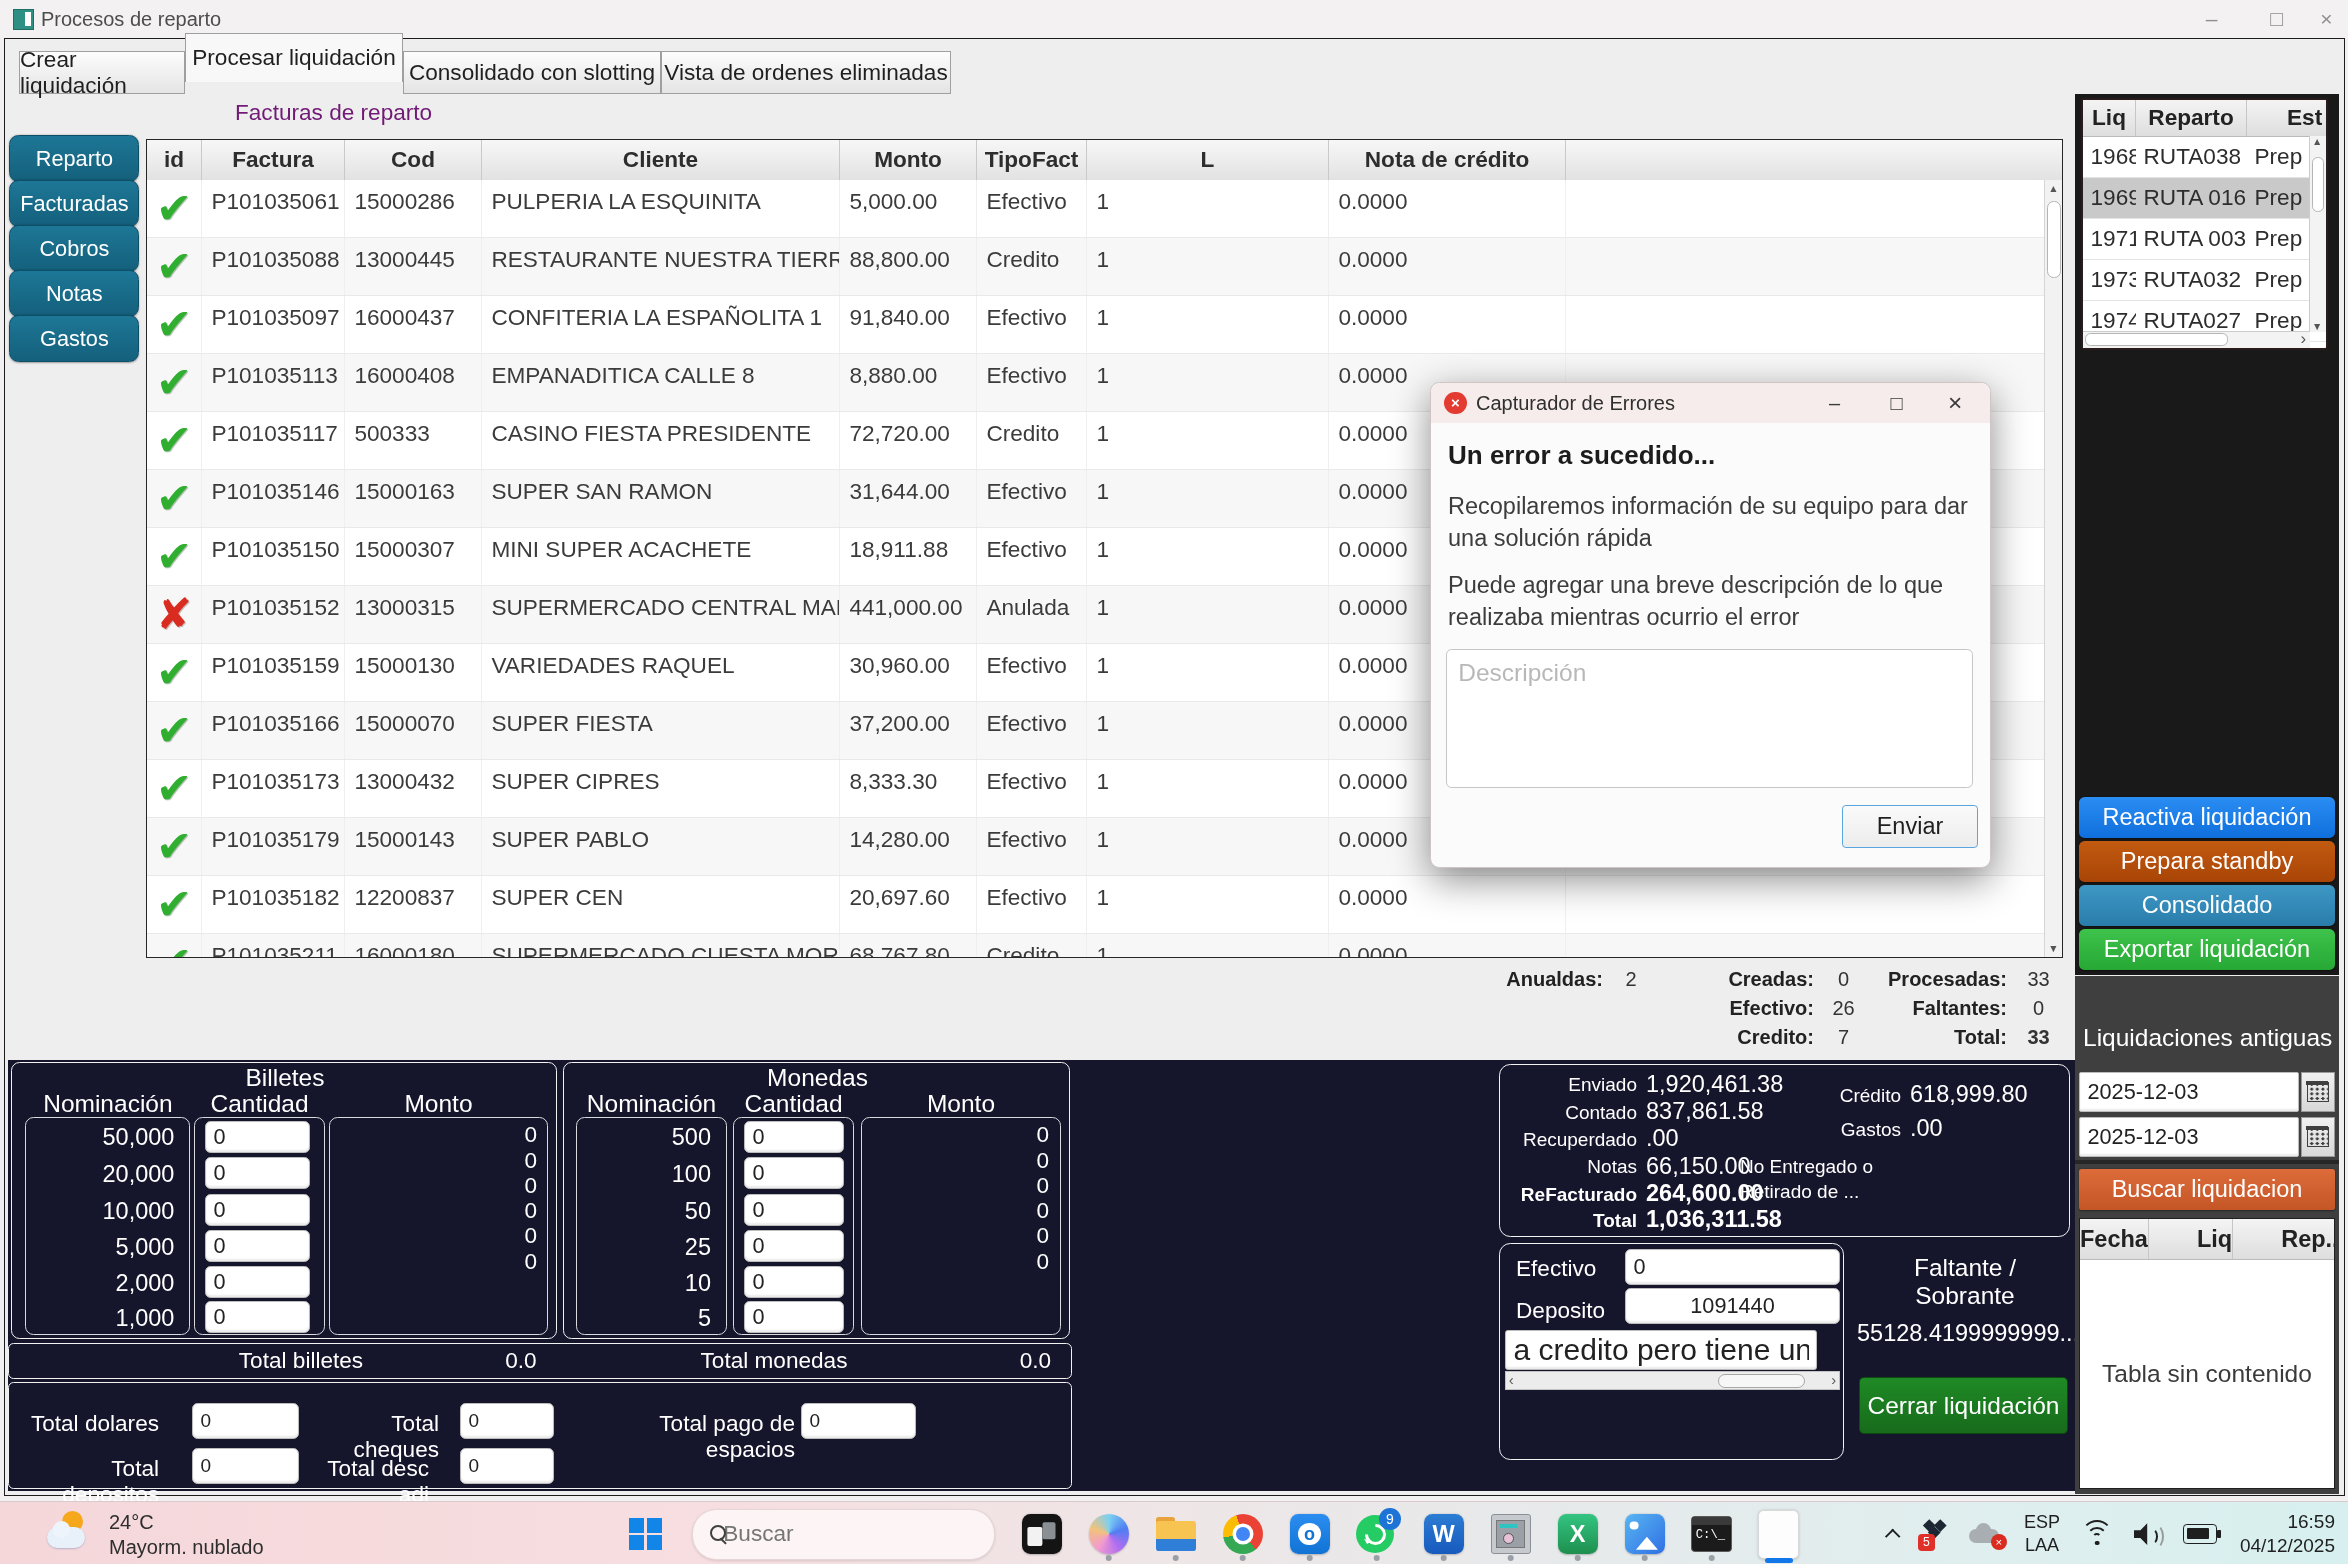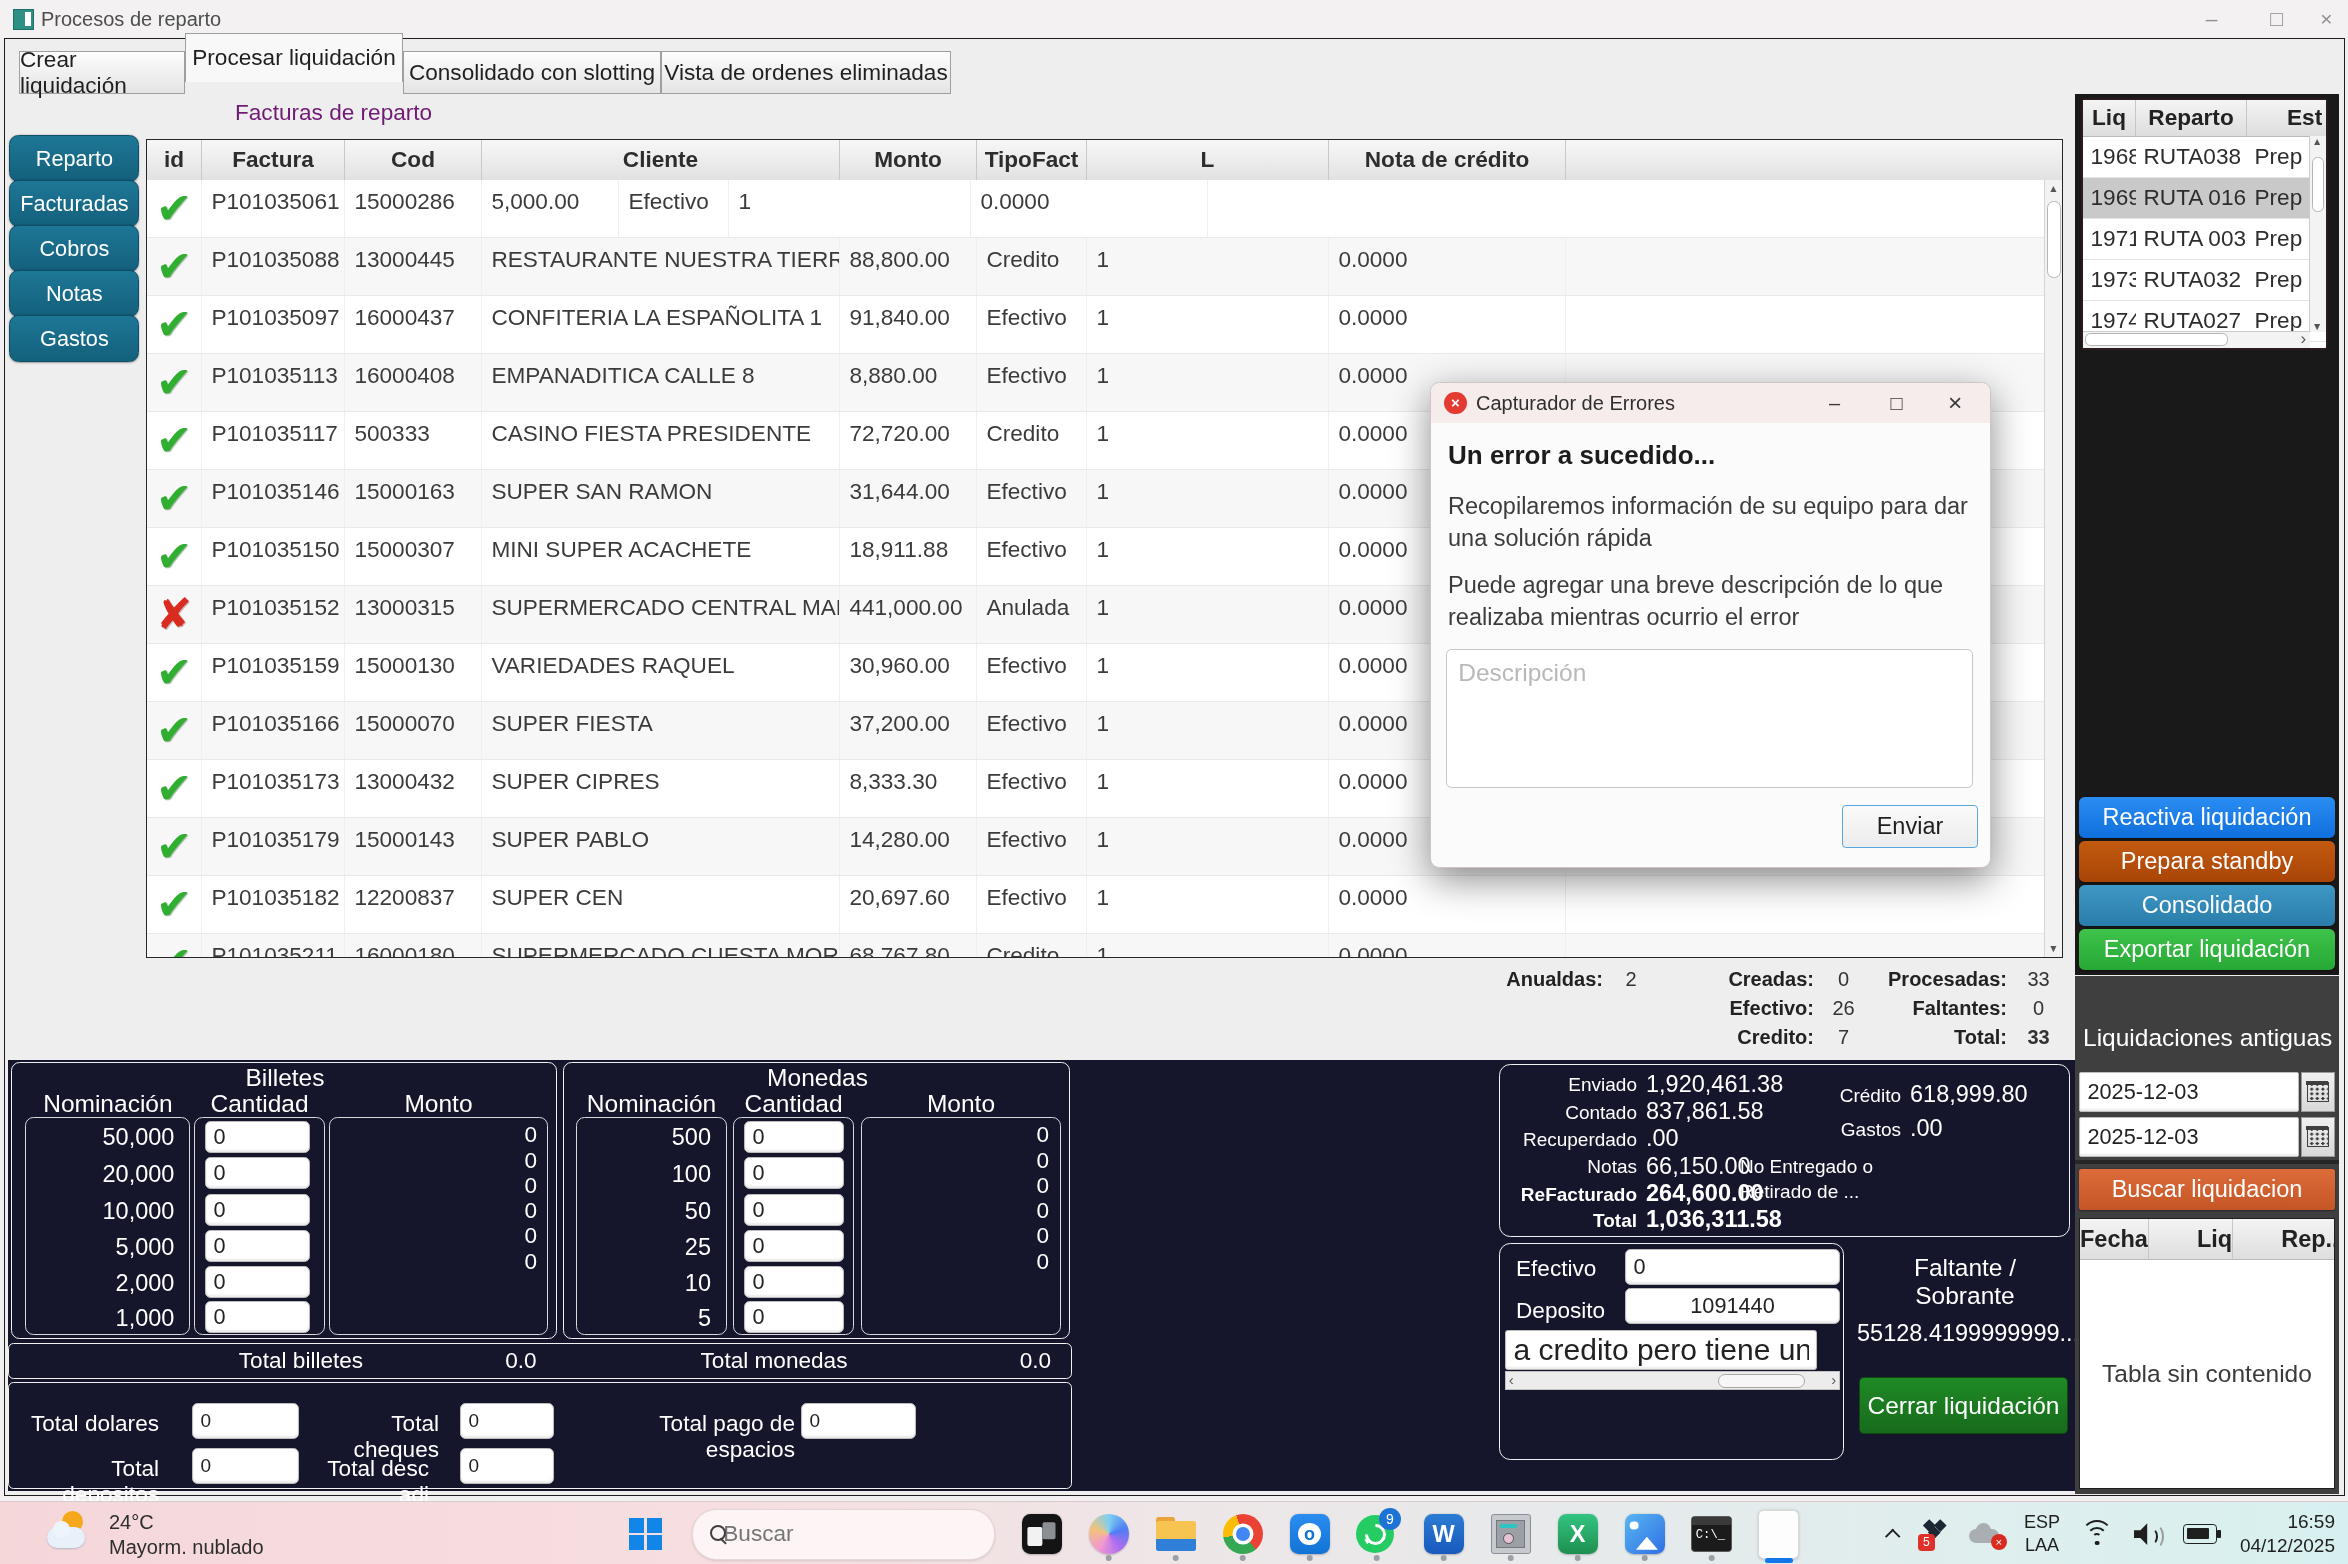--- a/index.html
+++ b/index.html
@@ -120,20 +120,21 @@
       <div class="th w-l">L</div>
       <div class="th w-no">Nota de crédito</div>
       <div class="th w-fx"></div>
     </div>
     <div class="trow">
         <div class="c w-id">
           <span class="ok">✔</span>
         </div>
         <div class="c w-fa">P101035061</div>
         <div class="c w-co">15000286</div>
+        <div class="c w-cl">PULPERIA LA ESQUINITA</div>
         <div class="c w-mo">5,000.00</div>
         <div class="c w-ti">Efectivo</div>
         <div class="c w-l">1</div>
         <div class="c w-no">0.0000</div>
         <div class="c w-fx"></div>
       </div>
     <div class="trow alt">
         <div class="c w-id">
           <span class="ok">✔</span>
         </div>

